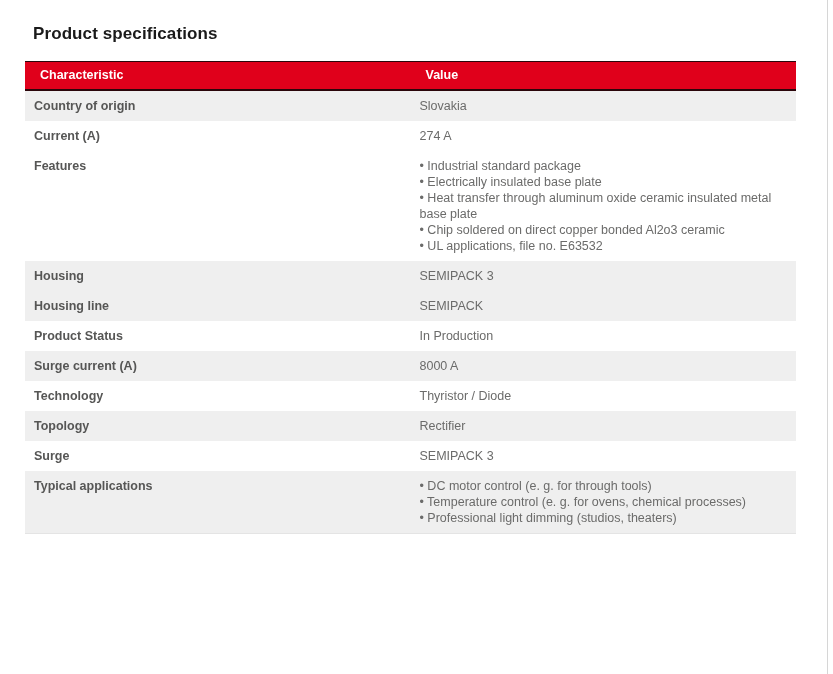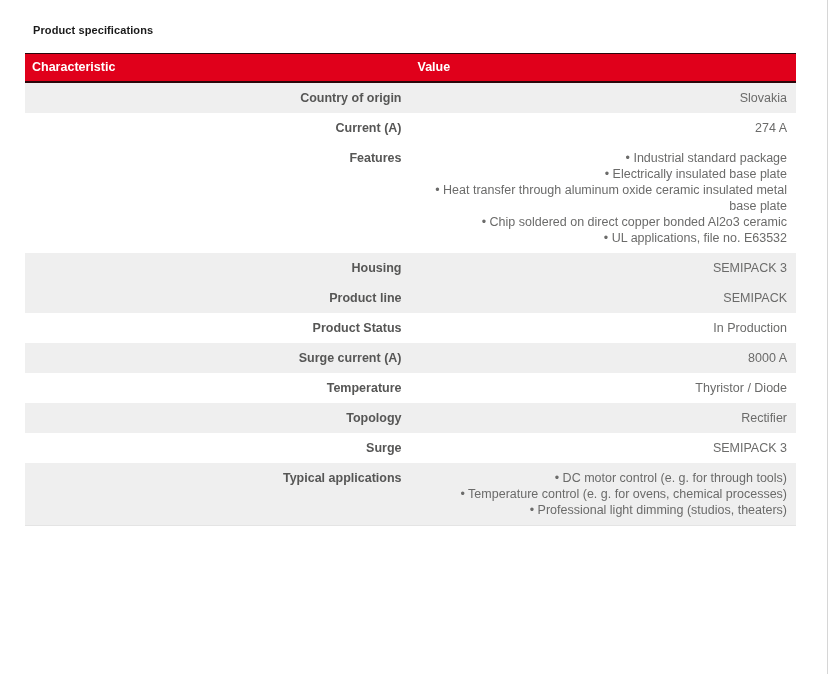--- a/index.html
+++ b/index.html
@@ -30,49 +30,49 @@
     top: 0;
     bottom: 0;
     right: 5px;
     width: 1px;
     background: var(--page-edge);
   }
   .content {
     padding: 24px 37px 0 25px;
   }
   .page-title {
-    font-size: 11px;
+    font-size: 17px;
     font-weight: bold;
     color: var(--title-text);
     margin: 0 0 17px 8px;
     letter-spacing: 0.1px;
   }
   table.spec-table {
     width: 771px;
     border-collapse: collapse;
     border-bottom: 1px solid var(--table-bottom-border);
     table-layout: fixed;
   }
   table.spec-table col.c1 { width: 50%; }
   table.spec-table col.c2 { width: 50%; }
   thead th {
     background: var(--header-red);
     color: #ffffff;
     font-size: 12.5px;
     font-weight: bold;
     text-align: left;
-    padding: 6px 7px;
+    padding: 6px 15px;
     line-height: 15px;
     border-top: 1px solid var(--header-border-dark);
     border-bottom: 2px solid var(--header-border-dark);
   }
   tbody th, tbody td {
     font-size: 12.5px;
     line-height: 16px;
-    text-align: right;
+    text-align: left;
     vertical-align: top;
     padding: 7px 9px;
   }
   tbody th {
     font-weight: bold;
     color: var(--label-text);
   }
   tbody td {
     font-weight: normal;
     color: var(--value-text);
@@ -121,33 +121,33 @@
             <div class="bullet-line">• Heat transfer through aluminum oxide ceramic insulated metal base plate</div>
             <div class="bullet-line">• Chip soldered on direct copper bonded Al2o3 ceramic</div>
             <div class="bullet-line">• UL applications, file no. E63532</div>
           </td>
         </tr>
         <tr class="alt">
           <th>Housing</th>
           <td>SEMIPACK 3</td>
         </tr>
         <tr class="alt">
-          <th>Product line</th>
+          <th>Housing line</th>
           <td>SEMIPACK</td>
         </tr>
         <tr>
           <th>Product Status</th>
           <td>In Production</td>
         </tr>
         <tr class="alt">
           <th>Surge current (A)</th>
           <td>8000 A</td>
         </tr>
         <tr>
-          <th>Temperature</th>
+          <th>Technology</th>
           <td>Thyristor / Diode</td>
         </tr>
         <tr class="alt">
           <th>Topology</th>
           <td>Rectifier</td>
         </tr>
         <tr>
           <th>Surge</th>
           <td>SEMIPACK 3</td>
         </tr>

